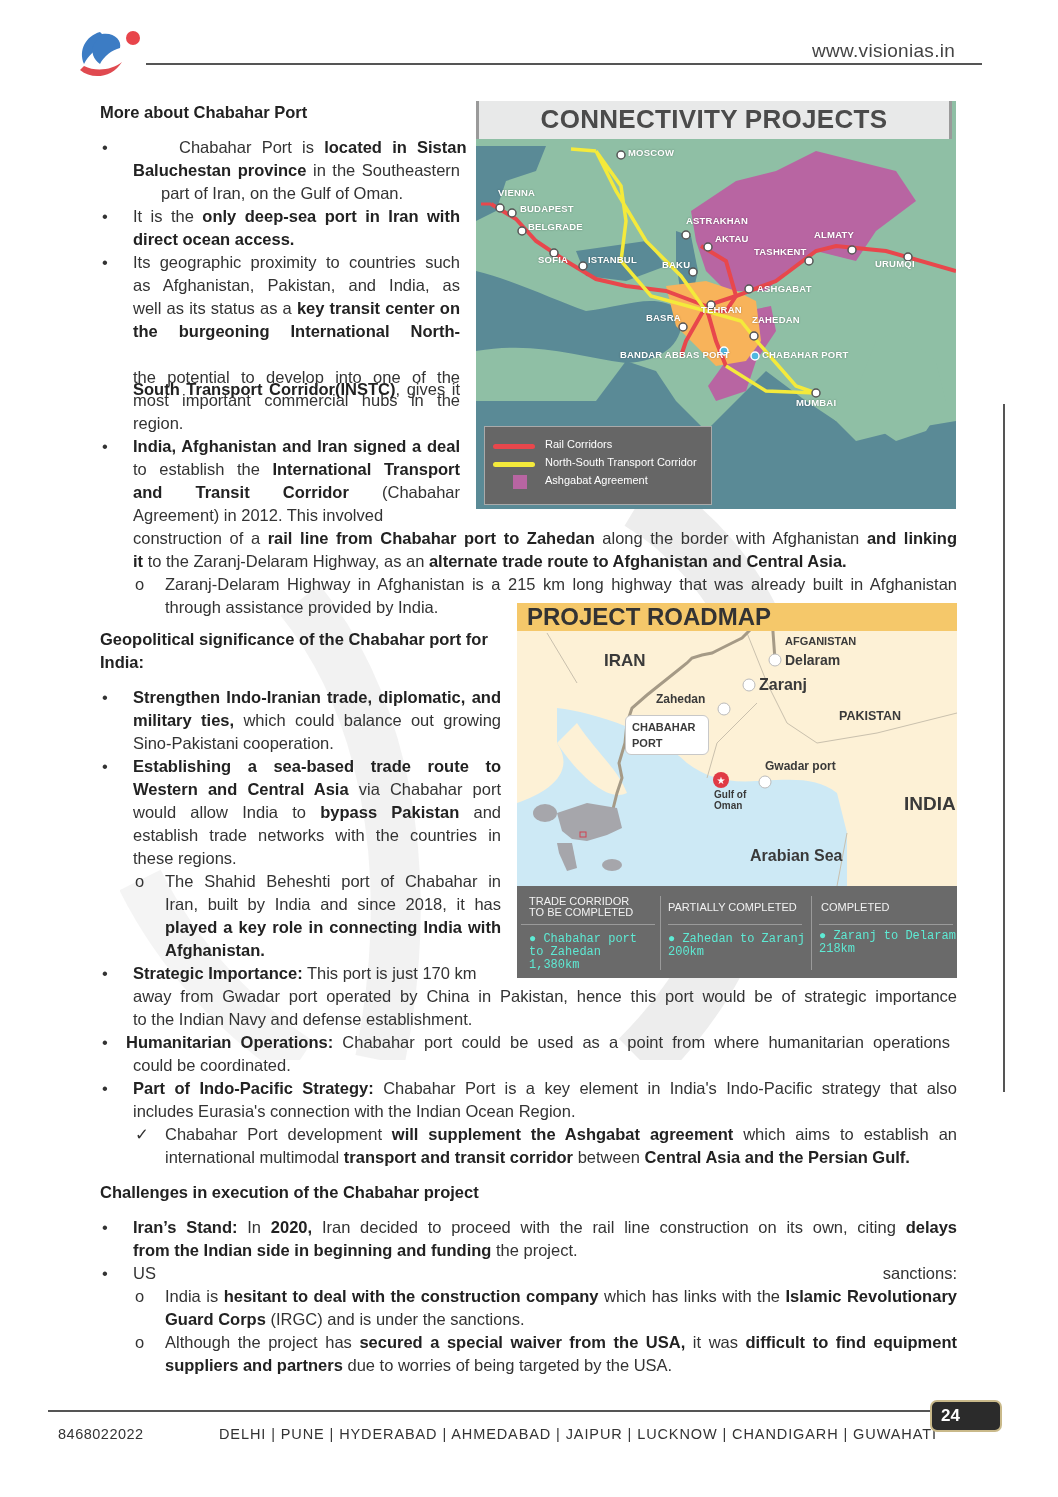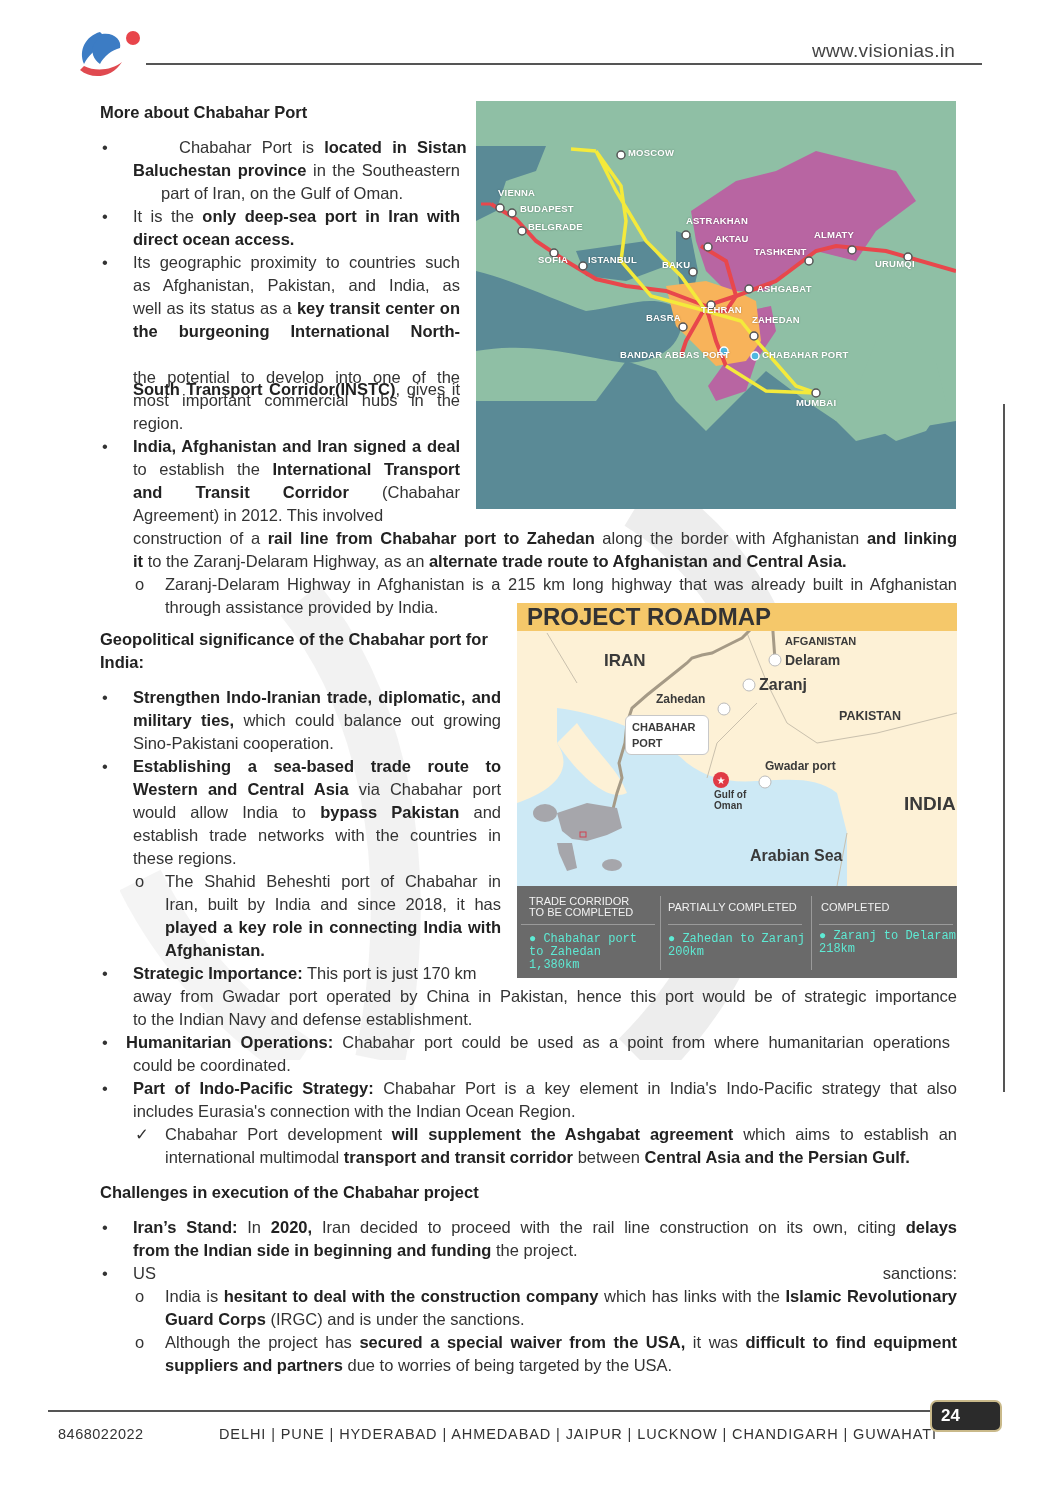--- a/index.html
+++ b/index.html
@@ -136,39 +136,48 @@
         <circle cx="235" cy="204" r="4"></circle>
         <circle cx="207" cy="226" r="4"></circle>
       <circle cx="278" cy="235" r="4"></circle>
         <circle cx="340" cy="292" r="4"></circle>
     </g>
     <g fill="#4fb8e0" stroke="#fff" stroke-width="1.5">
       <circle cx="248" cy="250" r="4"></circle>
         <circle cx="279" cy="255" r="4"></circle>
     </g>
   </svg>
+  <div class="abs map1-title">CONNECTIVITY PROJECTS</div>
   <div class="map-label" style="left:152px;top:46px">MOSCOW</div>
   <div class="map-label" style="left:22px;top:86px">VIENNA</div>
   <div class="map-label" style="left:44px;top:102px">BUDAPEST</div>
   <div class="map-label" style="left:52px;top:120px">BELGRADE</div>
   <div class="map-label" style="left:62px;top:153px">SOFIA</div>
   <div class="map-label" style="left:112px;top:153px">ISTANBUL</div>
   <div class="map-label" style="left:210px;top:114px">ASTRAKHAN</div>
   <div class="map-label" style="left:239px;top:132px">AKTAU</div>
   <div class="map-label" style="left:186px;top:158px">BAKU</div>
   <div class="map-label" style="left:278px;top:145px">TASHKENT</div>
   <div class="map-label" style="left:338px;top:128px">ALMATY</div>
   <div class="map-label" style="left:399px;top:157px">URUMQI</div>
   <div class="map-label" style="left:281px;top:182px">ASHGABAT</div>
   <div class="map-label" style="left:225px;top:203px">TEHRAN</div>
   <div class="map-label" style="left:170px;top:211px">BASRA</div>
   <div class="map-label" style="left:276px;top:213px">ZAHEDAN</div>
   <div class="map-label" style="left:144px;top:248px">BANDAR ABBAS PORT</div>
   <div class="map-label" style="left:286px;top:248px">CHABAHAR PORT</div>
   <div class="map-label" style="left:320px;top:296px">MUMBAI</div>
+  <div class="abs legend">
+    <div class="legend-swatch-line" style="top:17px;background:#e8474c"></div>
+    <div class="legend-row" style="top:11px">Rail Corridors</div>
+    <div class="legend-swatch-line" style="top:35px;background:#f4ea3b"></div>
+    <div class="legend-row" style="top:29px">North-South Transport Corridor</div>
+    <div class="legend-swatch-box" style="top:48px"></div>
+    <div class="legend-row" style="top:47px">Ashgabat Agreement</div>
+  </div>
 </div>
 
 <div class="abs map2">
   <svg class="abs" style="left:0;top:0" width="440" height="375" viewBox="0 0 440 375">
     <rect width="440" height="375" fill="#fdf1d6"></rect>
     <path d="M40 105 C80 110 140 130 170 160 C190 175 210 180 240 178 C280 176 300 175 320 190 L330 230 L330 283 L0 283 L0 200 C30 190 60 170 40 140 Z" fill="#cde9f5"></path>
     <path d="M60 120 C80 150 100 165 110 190 C90 200 60 170 40 140 Z" fill="#fdf1d6"></path>
     <path d="M330 230 C360 220 400 210 440 200 L440 283 L330 283 Z" fill="#fdf1d6"></path>
     <g stroke="#c9c0ad" stroke-width="1" fill="none">
       <path d="M230 30 L250 80 L270 120 L300 140 L360 130 L440 110"></path>

